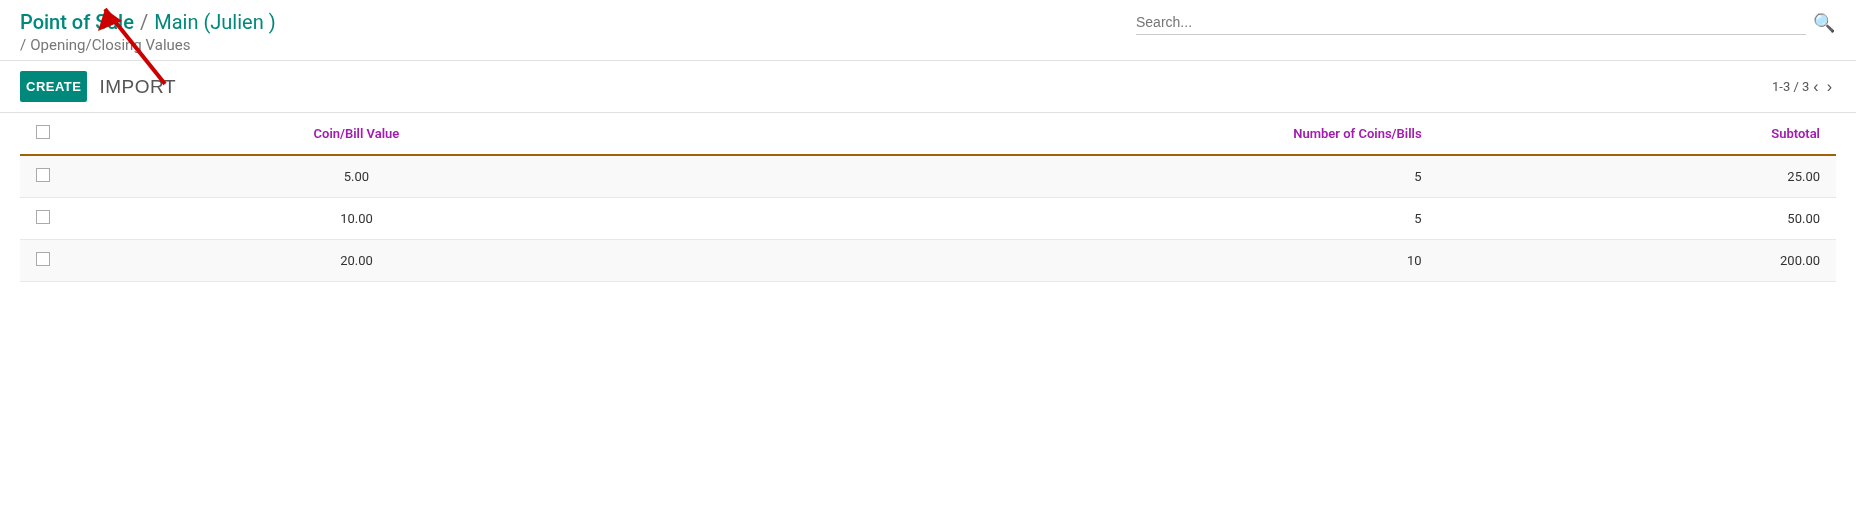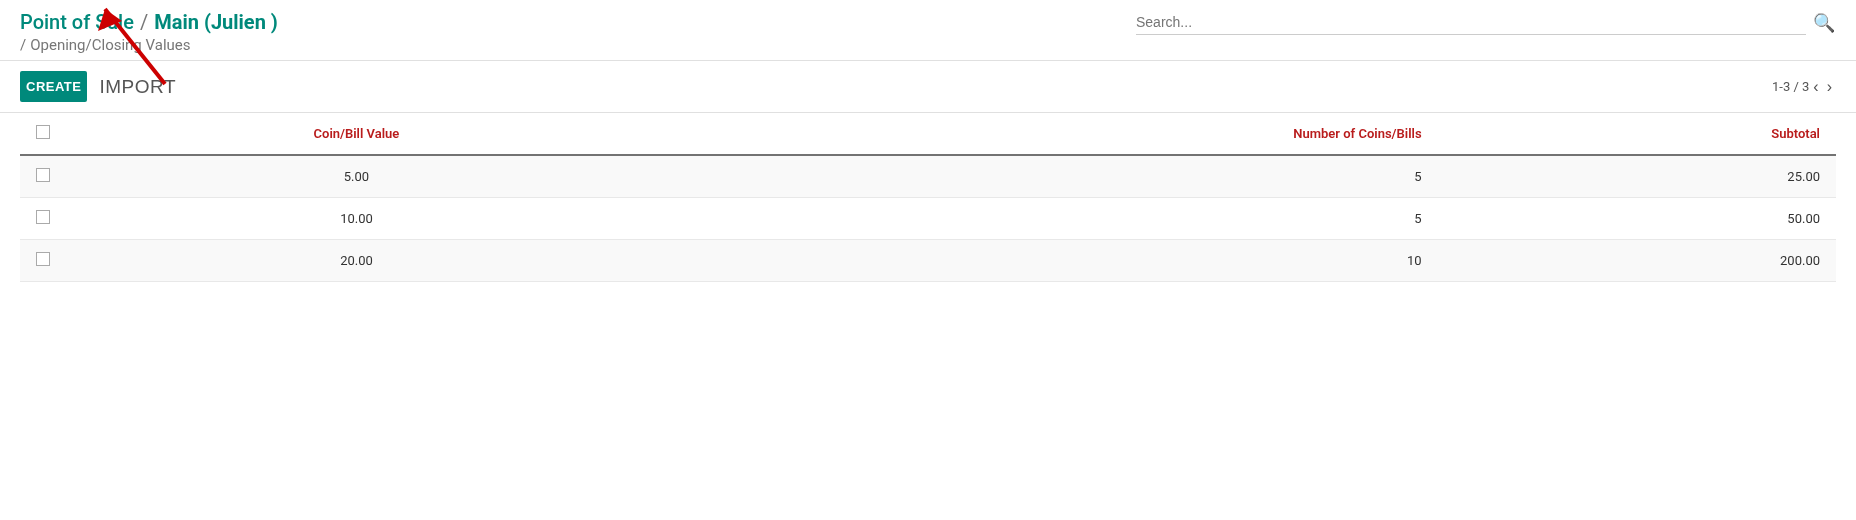--- a/index.html
+++ b/index.html
@@ -26,21 +26,21 @@
       font-size: 20px;
       font-weight: 500;
     }
     .breadcrumb-sep {
       color: #777;
       font-size: 20px;
     }
     .breadcrumb-main {
       color: #00897b;
       font-size: 20px;
-      font-weight: 700;
+      font-weight: 400;
     }
     .breadcrumb-line2 {
       display: flex;
       align-items: center;
       gap: 4px;
       margin-top: 2px;
     }
     .breadcrumb-sep2 {
       color: #777;
       font-size: 15px;
@@ -131,22 +131,22 @@
     }
     table {
       width: 100%;
       border-collapse: collapse;
     }
     thead tr th {
       padding: 12px 16px;
       text-align: right;
       font-weight: 600;
       font-size: 13px;
-      color: #b91c1c;
-      border-bottom: 2px solid #737373;
+      color: #a21caf;
+      border-bottom: 2px solid #a16207;
     }
     thead tr th:first-child {
       text-align: left;
       width: 40px;
     }
     thead tr th.col-coinbill {
       text-align: center;
     }
     tbody tr {
       border-bottom: 1px solid #e8e8e8;

